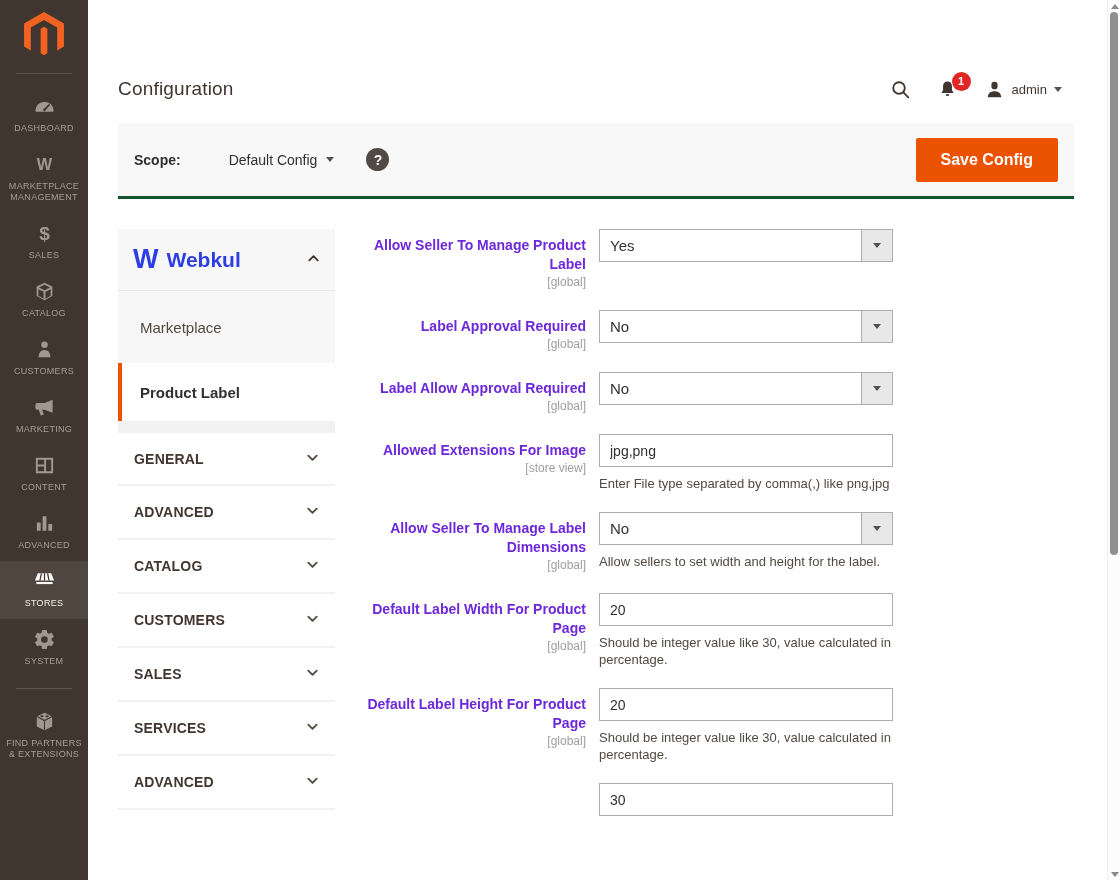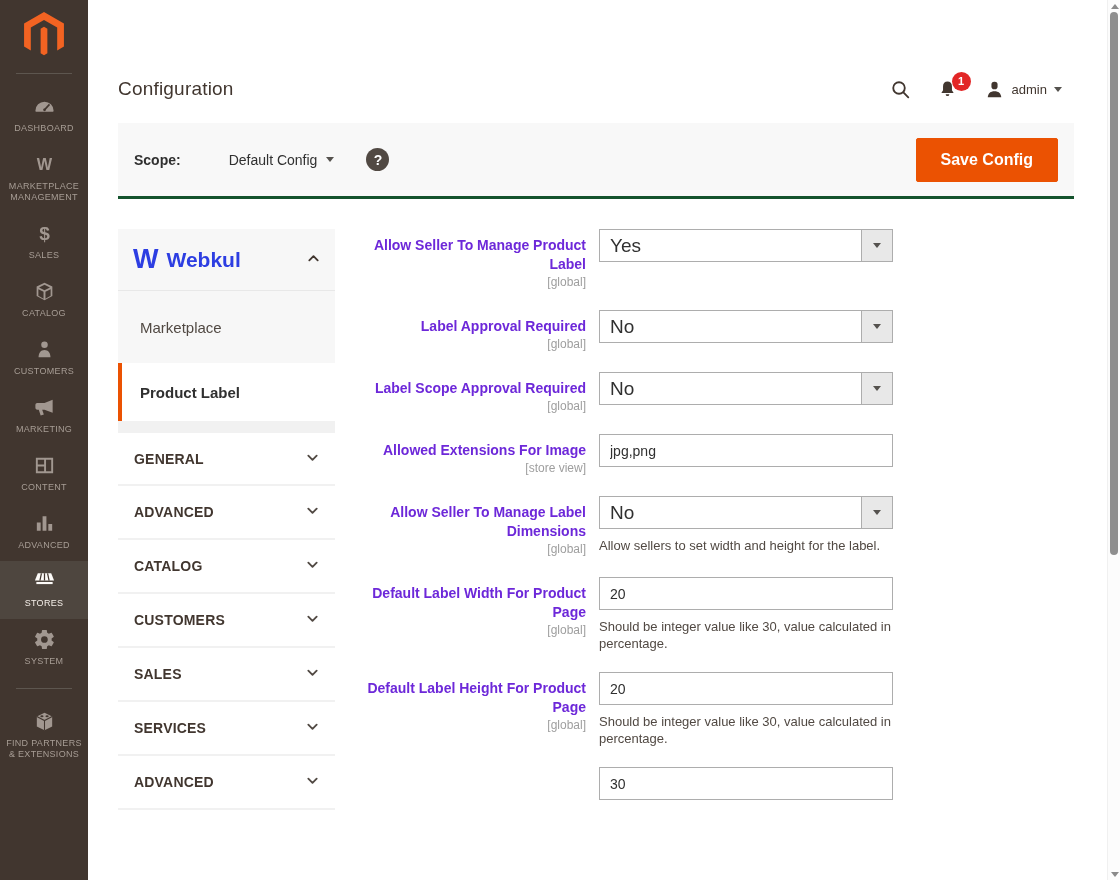--- a/index.html
+++ b/index.html
@@ -85,21 +85,21 @@
                   display:flex; align-items:center; justify-content:center; cursor:pointer; background:#fff; }
   .collapse-btn svg { width:11px; height:11px; stroke:#514943; }
 
   .field-row { display:flex; margin-bottom:20px; }
   .label-col { width:220px; min-width:220px; text-align:right; padding-top:7px; }
   .f-label { display:block; font-size:14px; line-height:19px; font-weight:bold; color:#6d28d9; }
   .f-scope { display:block; font-size:12px; line-height:15px; color:#9e9e9e; margin-top:1px; }
   .input-col { margin-left:13px; }
   .select-wrap { width:294px; height:33px; border:1px solid #adadad; background:#fff;
                  display:flex; align-items:center; cursor:pointer; }
-  .select-value { flex:1; font-size:19px; color:#303030; padding-left:10px; }
+  .select-value { flex:1; font-size:15px; color:#303030; padding-left:10px; }
   .select-btn { width:31px; height:100%; background:#e8e8e8; border-left:1px solid #adadad;
                 display:flex; align-items:center; justify-content:center; }
   .text-input { width:294px; height:33px; border:1px solid #adadad; background:#fff;
                 font-family:"Liberation Sans", sans-serif; font-size:14px; color:#303030;
                 padding:0 10px; outline:none; }
   .f-note { font-size:13px; line-height:17px; color:#514943; margin-top:8px; max-width:330px; }
 
   
   .scrollbar { position:absolute; top:0; right:0; width:13px; height:880px; background:#fcfcfc;
                border-left:1px solid #f0f0f0; z-index:10; }
@@ -356,21 +356,21 @@
         <span class="select-btn">
                     <i class="caret-down"></i>
                   </span>
       </div>
 
     </div>
   </div>
 
   <div class="field-row">
     <div class="label-col">
-      <label class="f-label">Label Scope Approval Required</label>
+      <label class="f-label">Label Allow Approval Required</label>
       <span class="f-scope">[global]</span>
     </div>
     <div class="input-col">
       <div class="select-wrap">
         <span class="select-value">No</span>
         <span class="select-btn">
                     <i class="caret-down"></i>
                   </span>
       </div>
 
@@ -378,20 +378,21 @@
   </div>
 
   <div class="field-row">
     <div class="label-col">
       <label class="f-label">Allowed Extensions For Image</label>
       <span class="f-scope">[store view]</span>
     </div>
     <div class="input-col">
       
       <input class="text-input" type="text" value="jpg,png" style="">
+      <p class="f-note">Enter File type separated by comma(,) like png,jpg</p>
     </div>
   </div>
 
   <div class="field-row">
     <div class="label-col">
       <label class="f-label">Allow Seller To Manage Label Dimensions</label>
       <span class="f-scope">[global]</span>
     </div>
     <div class="input-col">
       <div class="select-wrap">

